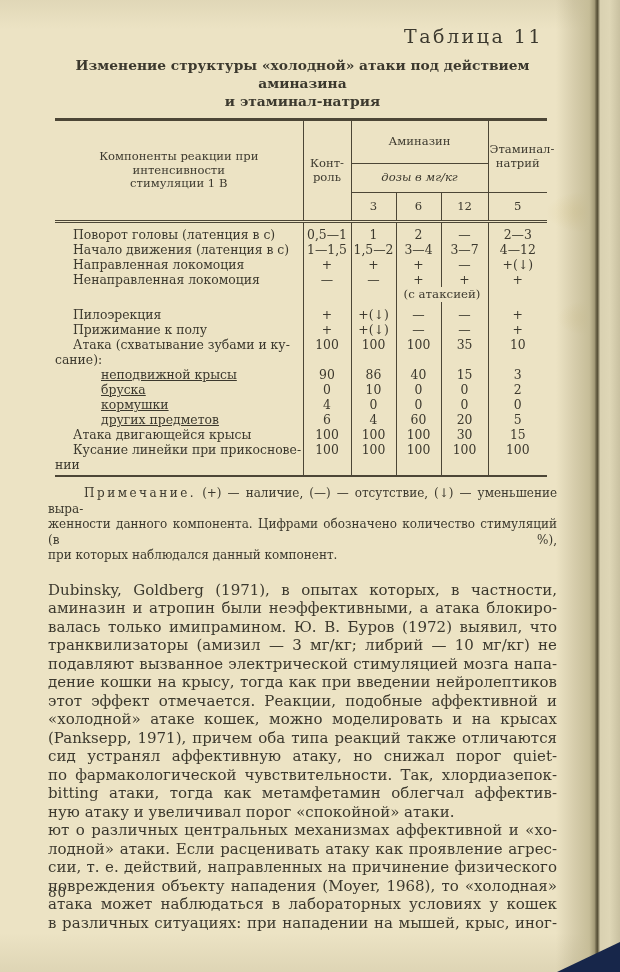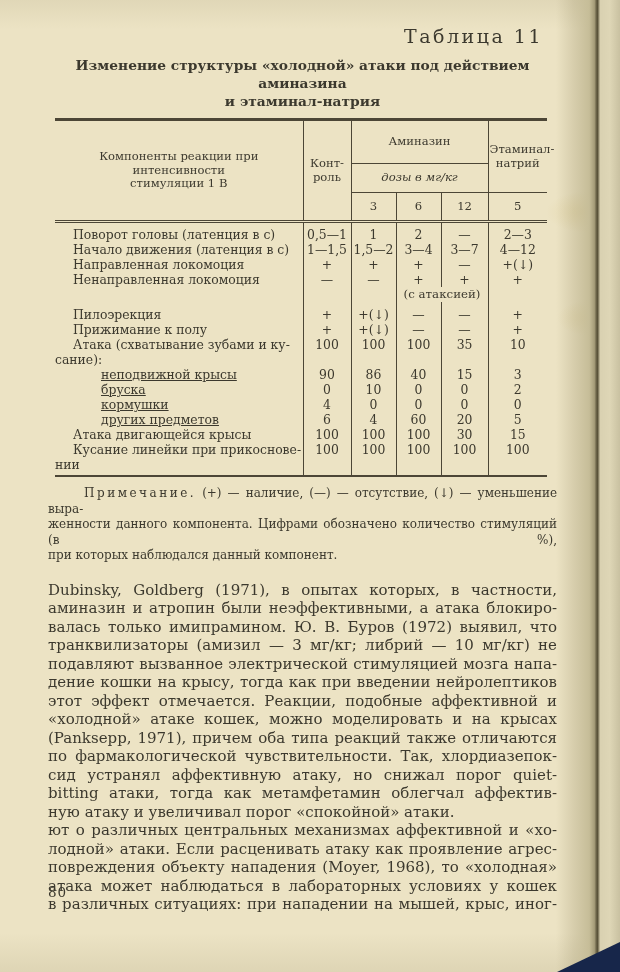--- a/index.html
+++ b/index.html
@@ -276,26 +276,27 @@
     <div class="bodytext">
         <div class="bl">Dubinsky, Goldberg (1971), в опытах которых, в частности,</div>
         <div class="bl">аминазин и атропин были неэффективными, а атака блокиро-</div>
         <div class="bl">валась только имипрамином. Ю. В. Буров (1972) выявил, что</div>
         <div class="bl">транквилизаторы (амизил — 3 мг/кг; либрий — 10 мг/кг) не</div>
         <div class="bl">подавляют вызванное электрической стимуляцией мозга напа-</div>
         <div class="bl">дение кошки на крысу, тогда как при введении нейролептиков</div>
         <div class="bl">этот эффект отмечается. Реакции, подобные аффективной и</div>
         <div class="bl">«холодной» атаке кошек, можно моделировать и на крысах</div>
         <div class="bl">(Panksepp, 1971), причем оба типа реакций также отличаются</div>
+        <div class="bl">сид устранял аффективную атаку, но снижал порог quiet-</div>
         <div class="bl">по фармакологической чувствительности. Так, хлордиазепок-</div>
-        <div class="bl">сид устранял аффективную атаку, но снижал порог quiet-</div>
         <div class="bl">bitting атаки, тогда как метамфетамин облегчал аффектив-</div>
         <div class="bl noj">ную атаку и увеличивал порог «спокойной» атаки.</div>
         <div class="bl">ют о различных центральных механизмах аффективной и «хо-</div>
         <div class="bl">лодной» атаки. Если расценивать атаку как проявление агрес-</div>
+        <div class="bl">сии, т. е. действий, направленных на причинение физического</div>
         <div class="bl">повреждения объекту нападения (Moyer, 1968), то «холодная»</div>
         <div class="bl">атака может наблюдаться в лабораторных условиях у кошек</div>
         <div class="bl">в различных ситуациях: при нападении на мышей, крыс, иног-</div>
       </div>
 
   </div>
 
   <div class="pagenum">80</div>
 
   <div class="page-edge"></div>

